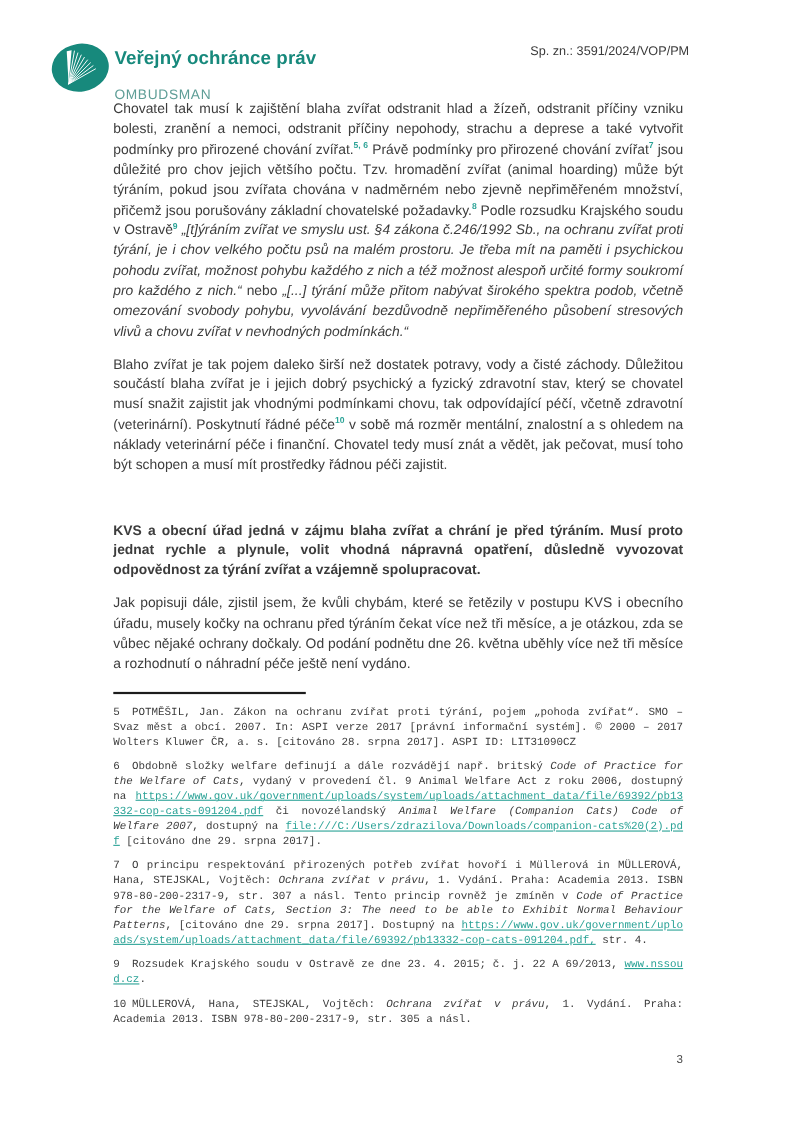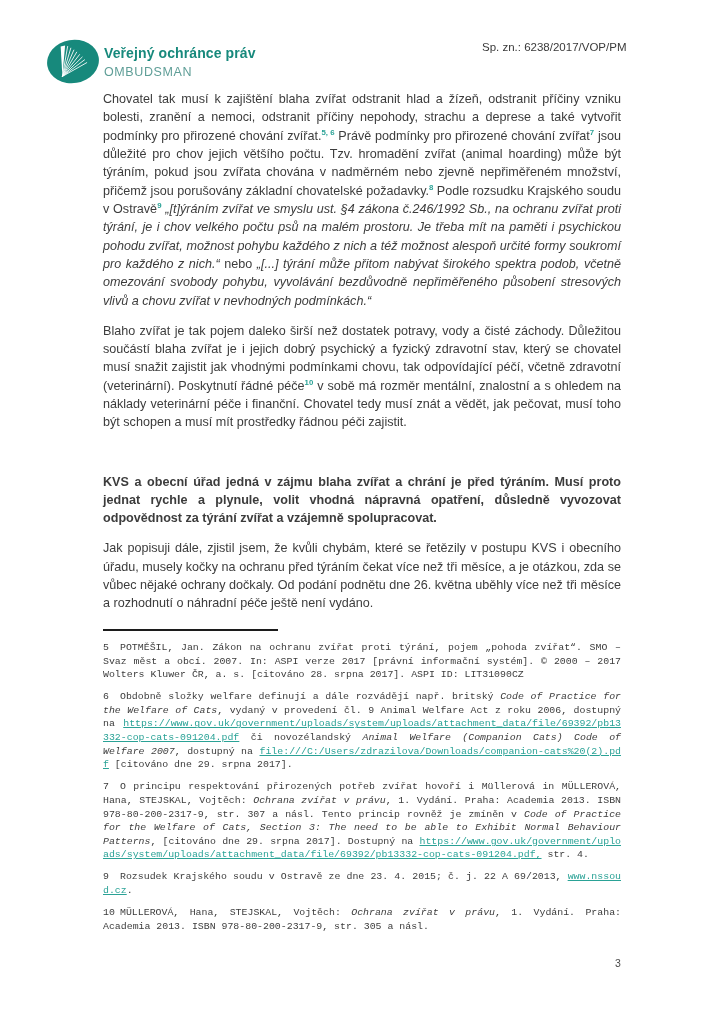--- a/index.html
+++ b/index.html
@@ -7,22 +7,22 @@
     --brand:#17897C; --subtitle:#5F9E97; --accent:#2AA296; --text:#3C3C3C; --sep:#1C1C1C;
   }
   *{box-sizing:border-box; margin:0; padding:0;}
   html,body{background:#fff;}
   body{font-family:"Liberation Sans", sans-serif;}
   .page{position:relative; width:724px; height:1024px; background:#ffffff; overflow:hidden;}
 
   
   .logo-mark{position:absolute; left:46px; top:38px; width:54px; height:47px;}
   .brand{position:absolute; left:104px; top:43px;}
-  .brand-title{color:var(--brand); font-weight:700; font-size:14px; line-height:20px; letter-spacing:0.1px;}
-  .brand-sub{color:var(--subtitle); font-size:12.5px; line-height:15px; margin-top:2px; letter-spacing:0.6px;}
+  .brand-title{color:var(--brand); font-weight:700; font-size:17px; line-height:20px; letter-spacing:0.1px;}
+  .brand-sub{color:var(--subtitle); font-size:12.5px; line-height:15px; margin-top:16px; letter-spacing:0.6px;}
   .ref{position:absolute; left:482px; top:41px; font-size:11.5px; color:#3a3a3a; white-space:nowrap;}
 
   
   .doc-body{position:absolute; left:103px; top:90px; width:518px; color:var(--text);
             font-size:12.6px; line-height:18.35px; text-align:justify;}
   .para{margin:0 0 11.5px 0;}
   .para.bold{font-weight:700;margin-top:41px;}
   .rn{font-style:normal;}
   .it{font-style:italic;}
   .bd{font-weight:700;}
@@ -59,21 +59,21 @@
         <line x1="17" y1="39.5" x2="42.6" y2="25"></line>
       </g>
     </svg>
   </div>
 
   <div class="brand">
     <div class="brand-title">Veřejný ochránce práv</div>
     <div class="brand-sub">OMBUDSMAN</div>
   </div>
 
-  <div class="ref">Sp. zn.: 6238/2017/VOP/PM</div>
+  <div class="ref">Sp. zn.: 3591/2024/VOP/PM</div>
 
   <main class="doc-body" id="paragraphs">
       <p class="para"><span class="rn">Chovatel tak musí k zajištění blaha zvířat odstranit hlad a žízeň, odstranit příčiny vzniku bolesti, zranění a nemoci, odstranit příčiny nepohody, strachu a deprese a také vytvořit podmínky pro přirozené chování zvířat.</span><sup class="supref">5, 6</sup><span class="rn"> Právě podmínky pro přirozené chování zvířat</span><sup class="supref">7</sup><span class="rn"> jsou důležité pro chov jejich většího počtu. Tzv. hromadění zvířat (animal hoarding) může být týráním, pokud jsou zvířata chována v nadměrném nebo zjevně nepřiměřeném množství, přičemž jsou porušovány základní chovatelské požadavky.</span><sup class="supref">8</sup><span class="rn"> Podle rozsudku Krajského soudu v Ostravě</span><sup class="supref">9</sup><span class="rn"> </span><span class="it">„[t]ýráním zvířat ve smyslu ust. §4 zákona č.246/1992 Sb., na ochranu zvířat proti týrání, je i chov velkého počtu psů na malém prostoru. Je třeba mít na paměti i psychickou pohodu zvířat, možnost pohybu každého z nich a též možnost alespoň určité formy soukromí pro každého z nich.“</span><span class="rn"> nebo </span><span class="it">„[...] týrání může přitom nabývat širokého spektra podob, včetně omezování svobody pohybu, vyvolávání bezdůvodně nepřiměřeného působení stresových vlivů a chovu zvířat v nevhodných podmínkách.“</span></p>
       <p class="para"><span class="rn">Blaho zvířat je tak pojem daleko širší než dostatek potravy, vody a čisté záchody. Důležitou součástí blaha zvířat je i jejich dobrý psychický a fyzický zdravotní stav, který se chovatel musí snažit zajistit jak vhodnými podmínkami chovu, tak odpovídající péčí, včetně zdravotní (veterinární). Poskytnutí řádné péče</span><sup class="supref">10</sup><span class="rn"> v sobě má rozměr mentální, znalostní a s ohledem na náklady veterinární péče i finanční. Chovatel tedy musí znát a vědět, jak pečovat, musí toho být schopen a musí mít prostředky řádnou péči zajistit.</span></p>
       <p class="para bold"><span class="bd">KVS a obecní úřad jedná v zájmu blaha zvířat a chrání je před týráním. Musí proto jednat rychle a plynule, volit vhodná nápravná opatření, důsledně vyvozovat odpovědnost za týrání zvířat a vzájemně spolupracovat.</span></p>
       <p class="para"><span class="rn">Jak popisuji dále, zjistil jsem, že kvůli chybám, které se řetězily v postupu KVS i obecního úřadu, musely kočky na ochranu před týráním čekat více než tři měsíce, a je otázkou, zda se vůbec nějaké ochrany dočkaly. Od podání podnětu dne 26. května uběhly více než tři měsíce a rozhodnutí o náhradní péče ještě není vydáno.</span></p>
     </main>
 
   <div class="fn-sep"></div>
 

